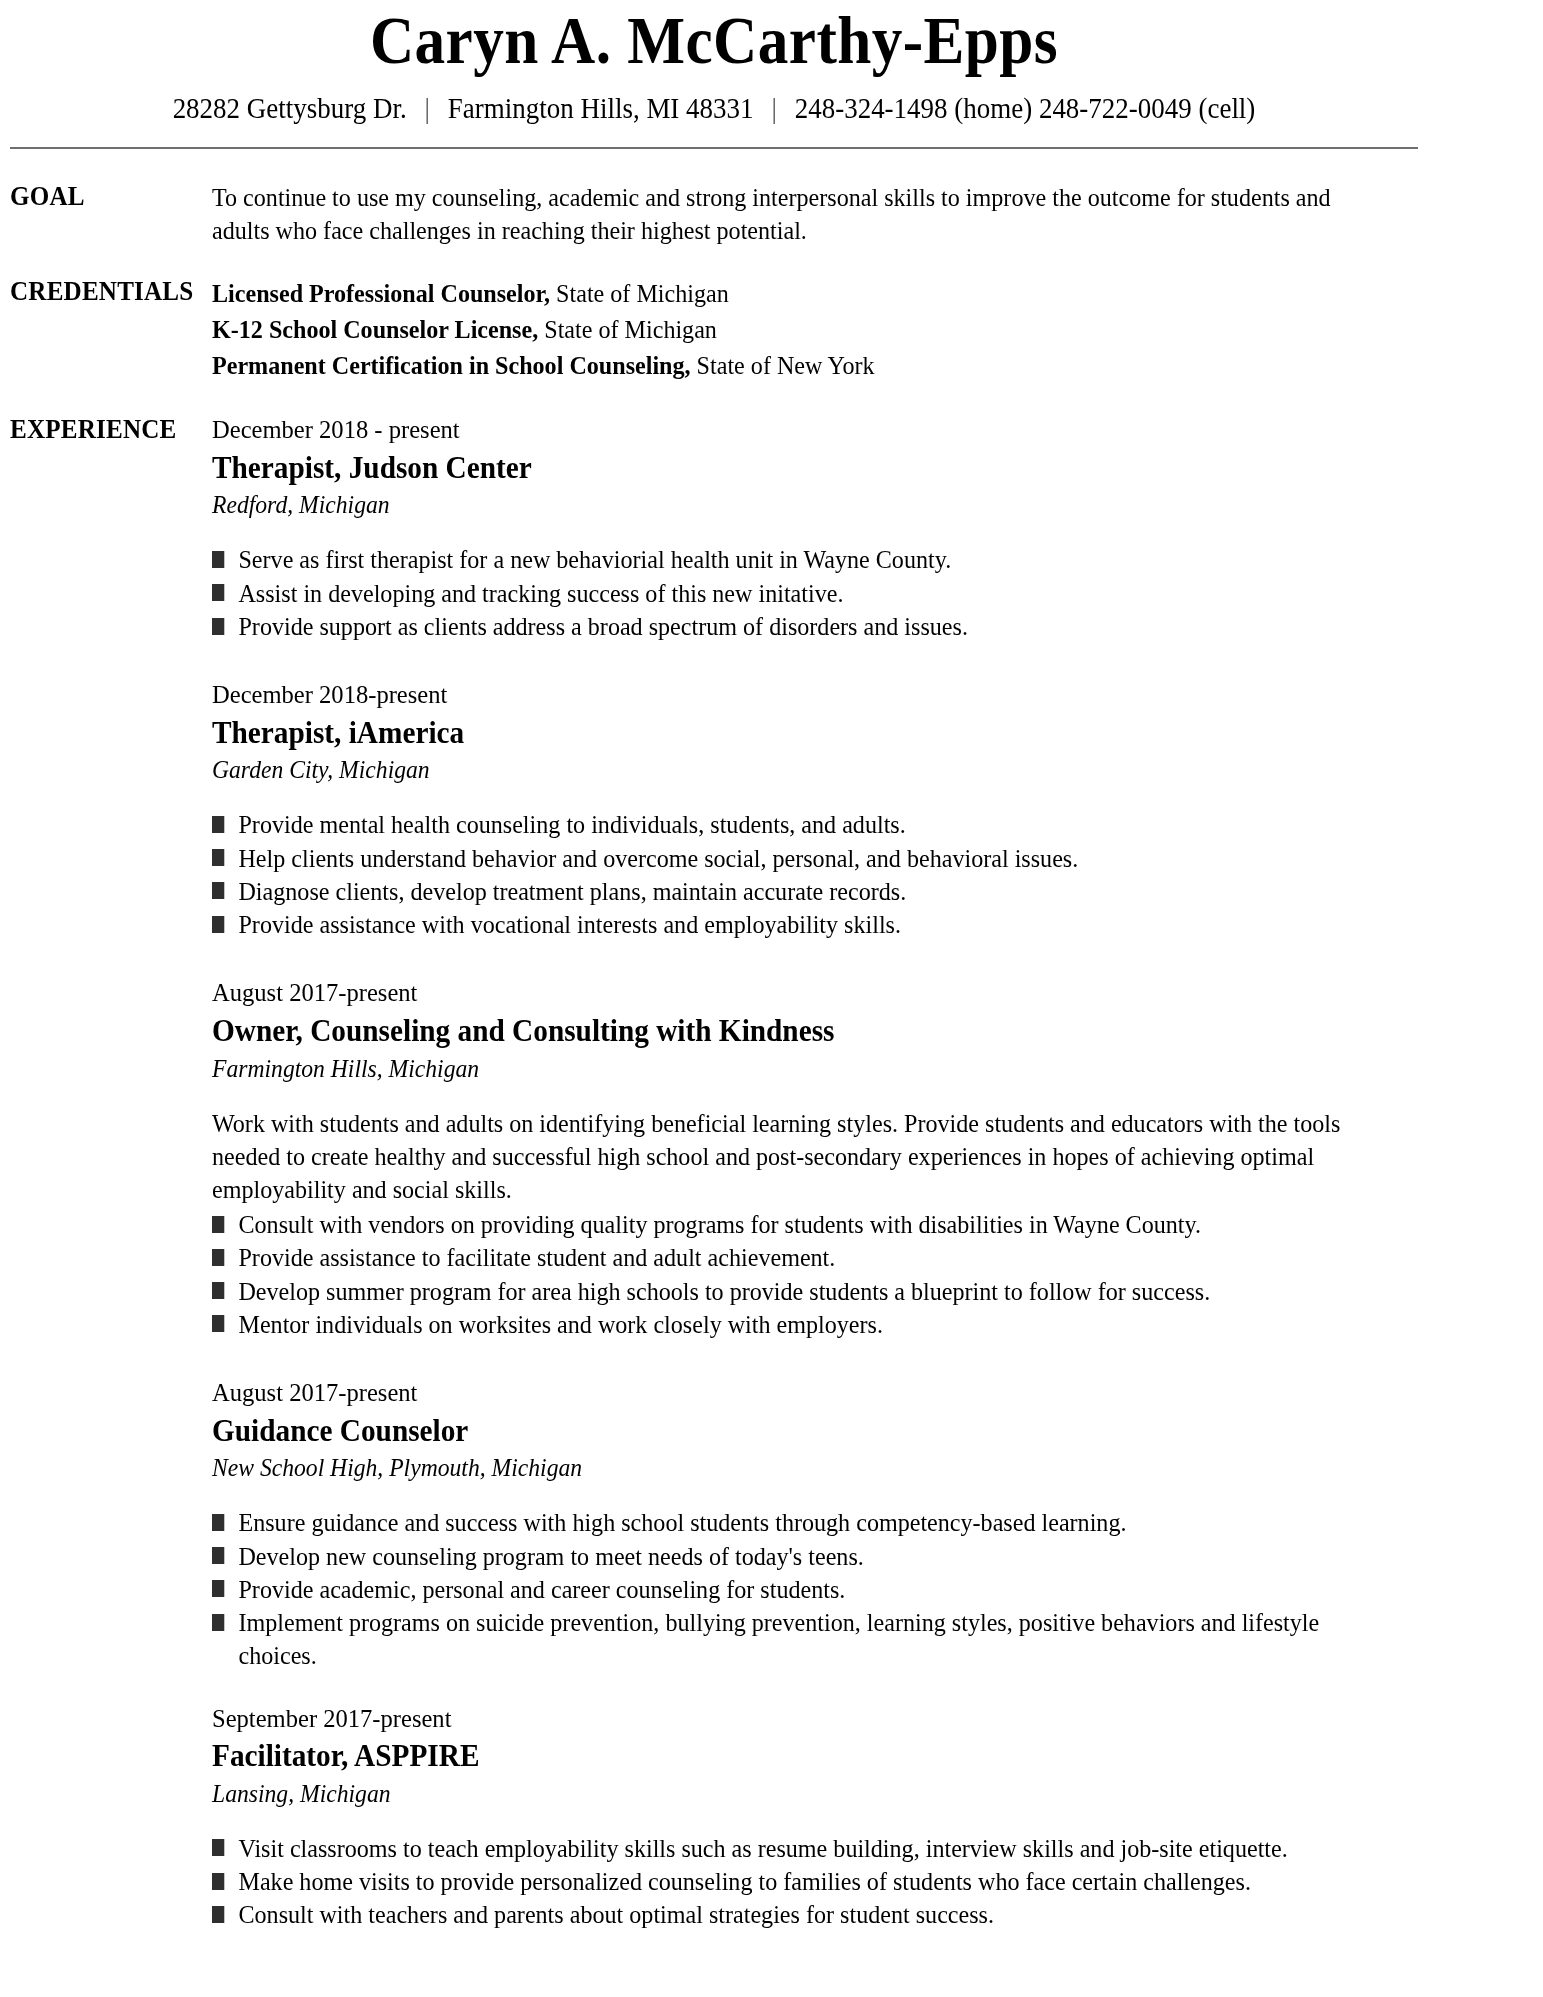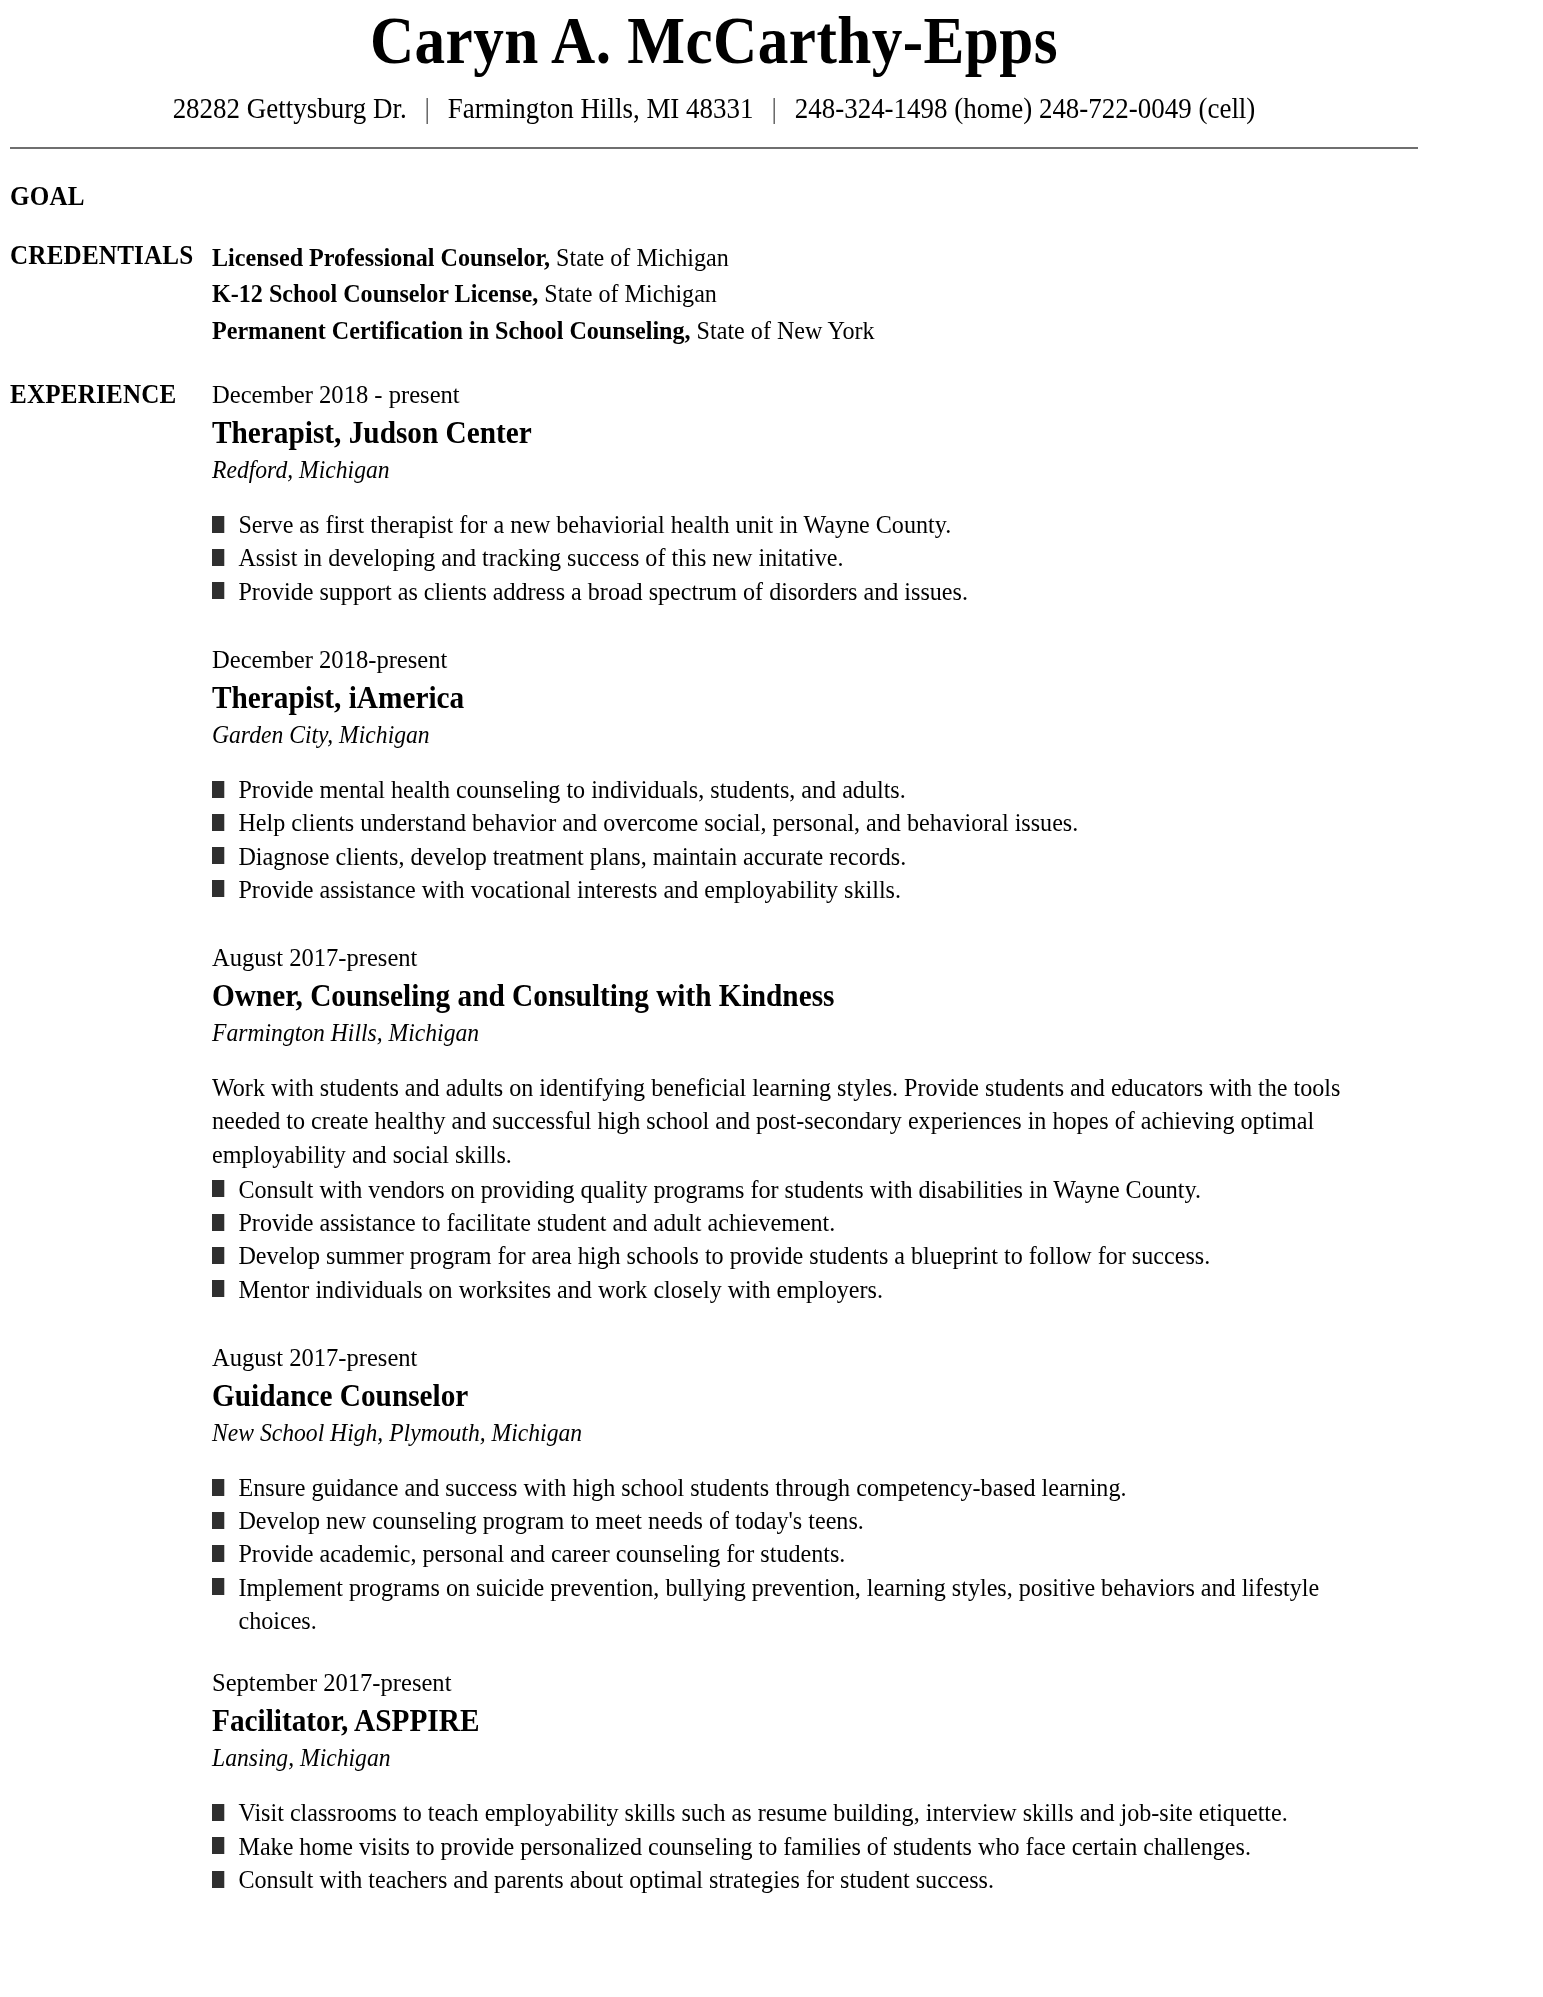--- a/index.html
+++ b/index.html
@@ -171,20 +171,23 @@
     <span class="sep">|</span>
     <span>248-324-1498 (home) 248-722-0049 (cell)</span>
   </div>
 
   <div class="rule"></div>
 
   <div class="body">
 
     <div class="section">
       <div class="label-col">GOAL</div>
+      <div class="content-col">
+        <div class="para">To continue to use my counseling, academic and strong interpersonal skills to improve the outcome for students and adults who face challenges in reaching their highest potential.</div>
+      </div>
     </div>
 
     <div class="spacer-goal"></div>
 
     <div class="section">
       <div class="label-col">CREDENTIALS</div>
       <div class="content-col">
         <div class="cred-row">
           <b>Licensed Professional Counselor,</b>
           <span>State of Michigan</span>

